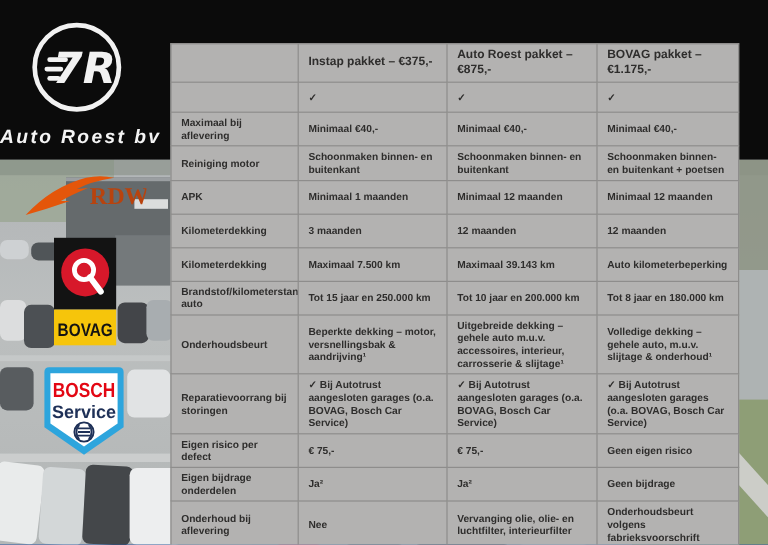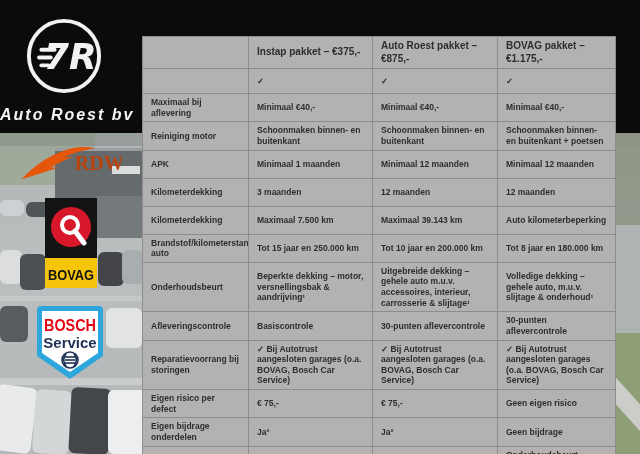--- a/index.html
+++ b/index.html
@@ -184,26 +184,20 @@
           <td data-name="table-cell">Tot 10 jaar en 200.000 km</td>
           <td data-name="table-cell">Tot 8 jaar en 180.000 km</td>
         </tr>
         <tr data-name="table-row">
           <td data-name="row-label">Onderhoudsbeurt</td>
           <td data-name="table-cell">Beperkte dekking – motor, versnellingsbak &amp; aandrijving¹</td>
           <td data-name="table-cell">Uitgebreide dekking – gehele auto m.u.v. accessoires, interieur, carrosserie &amp; slijtage¹</td>
           <td data-name="table-cell">Volledige dekking – gehele auto, m.u.v. slijtage &amp; onderhoud¹</td>
         </tr>
         <tr data-name="table-row">
-          <td data-name="row-label">Afleveringscontrole</td>
-          <td data-name="table-cell">Basiscontrole</td>
-          <td data-name="table-cell">30-punten aflevercontrole</td>
-          <td data-name="table-cell">30-punten aflevercontrole</td>
-        </tr>
-        <tr data-name="table-row">
           <td data-name="row-label">Reparatievoorrang bij storingen</td>
           <td data-name="table-cell">✓ Bij Autotrust aangesloten garages (o.a. BOVAG, Bosch Car Service)</td>
           <td data-name="table-cell">✓ Bij Autotrust aangesloten garages (o.a. BOVAG, Bosch Car Service)</td>
           <td data-name="table-cell">✓ Bij Autotrust aangesloten garages (o.a. BOVAG, Bosch Car Service)</td>
         </tr>
         <tr data-name="table-row">
           <td data-name="row-label">Eigen risico per defect</td>
           <td data-name="table-cell">€ 75,-</td>
           <td data-name="table-cell">€ 75,-</td>
           <td data-name="table-cell">Geen eigen risico</td>

